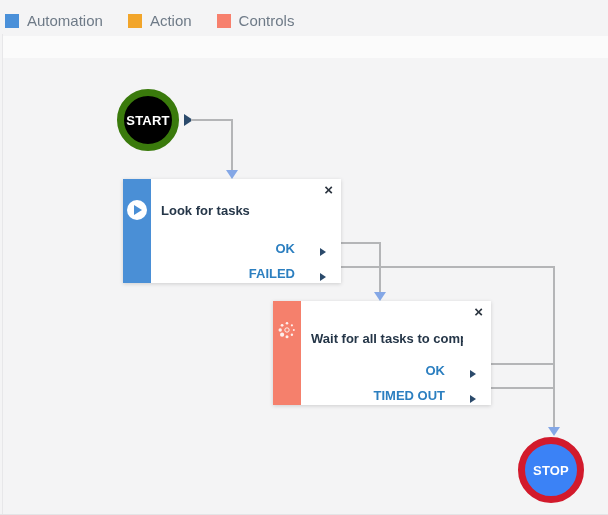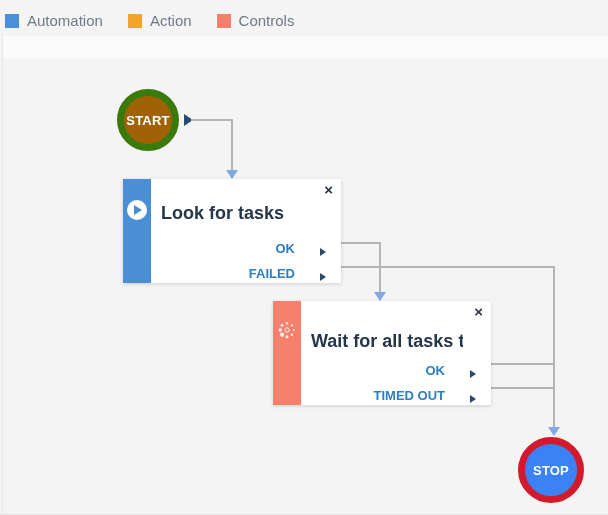--- a/index.html
+++ b/index.html
@@ -18,41 +18,41 @@
   .legend-swatch { width:14px; height:14px; display:inline-block; }
   .legend-label { font-size:15px; color:#6e7a87; }
   .sw-automation { background:#4a90d9; }
   .sw-action { background:#f2a52a; }
   .sw-integration { background:#3a3a3c; }
   .sw-controls { background:#f7806d; }
 
   
   .terminal { position:absolute; border-radius:50%; display:flex; align-items:center; justify-content:center;
               color:#fff; font-weight:bold; font-size:13px; letter-spacing:0.2px; }
-  .start { left:117px; top:89px; width:62px; height:62px; background:#a16207; border:7px solid #3a7a0c; }
+  .start { left:117px; top:89px; width:62px; height:62px; background:#000000; border:7px solid #3a7a0c; }
   .stop  { left:518px; top:437px; width:66px; height:66px; background:#3b82f6; border:7px solid #d21a2c; }
 
   
   .line { position:absolute; background:#b4b5b7; }
   .arrow-down { position:absolute; width:0; height:0;
     border-left:6px solid transparent; border-right:6px solid transparent; border-top:9px solid #84a7e6; }
   .arrow-right-navy { position:absolute; width:0; height:0;
     border-top:6px solid transparent; border-bottom:6px solid transparent; border-left:9px solid #2b4a6b; }
 
   
   .node { position:absolute; width:218px; height:104px; background:#fff;
           box-shadow:0 1px 4px rgba(0,0,0,0.16); }
   .node-1 { left:123px; top:179px; }
   .node-2 { left:273px; top:301px; }
   .stripe { position:absolute; left:0; top:0; bottom:0; width:28px; }
   .node-1 .stripe { background:#4a8fd6; }
   .node-2 .stripe { background:#f5806c; }
   .node-close { position:absolute; top:2px; right:8px; font-size:15px; font-weight:600;
                 color:#2c3540; cursor:pointer; line-height:18px; }
-  .node-title { position:absolute; left:38px; right:28px; top:24px; font-size:18px; font-weight:bold;
+  .node-title { position:absolute; left:38px; right:28px; top:24px; font-size:13px; font-weight:bold;
                 color:#253648; white-space:nowrap; overflow:hidden; }
   .node-2 .node-title { top:30px; }
   .outputs { position:absolute; left:38px; right:15px; top:52px; }
   .output-row { height:25px; display:flex; justify-content:flex-end; align-items:flex-end; gap:25px; cursor:pointer; }
   .output-label { font-size:13px; font-weight:bold; color:#2c7fc0; }
   .output-arrow { width:0; height:0; border-top:4px solid transparent; border-bottom:4px solid transparent;
                   border-left:6px solid #2b4a6b; }
 
   
   .play-circle { position:absolute; left:4px; top:21px; width:20px; height:20px; border-radius:50%;

